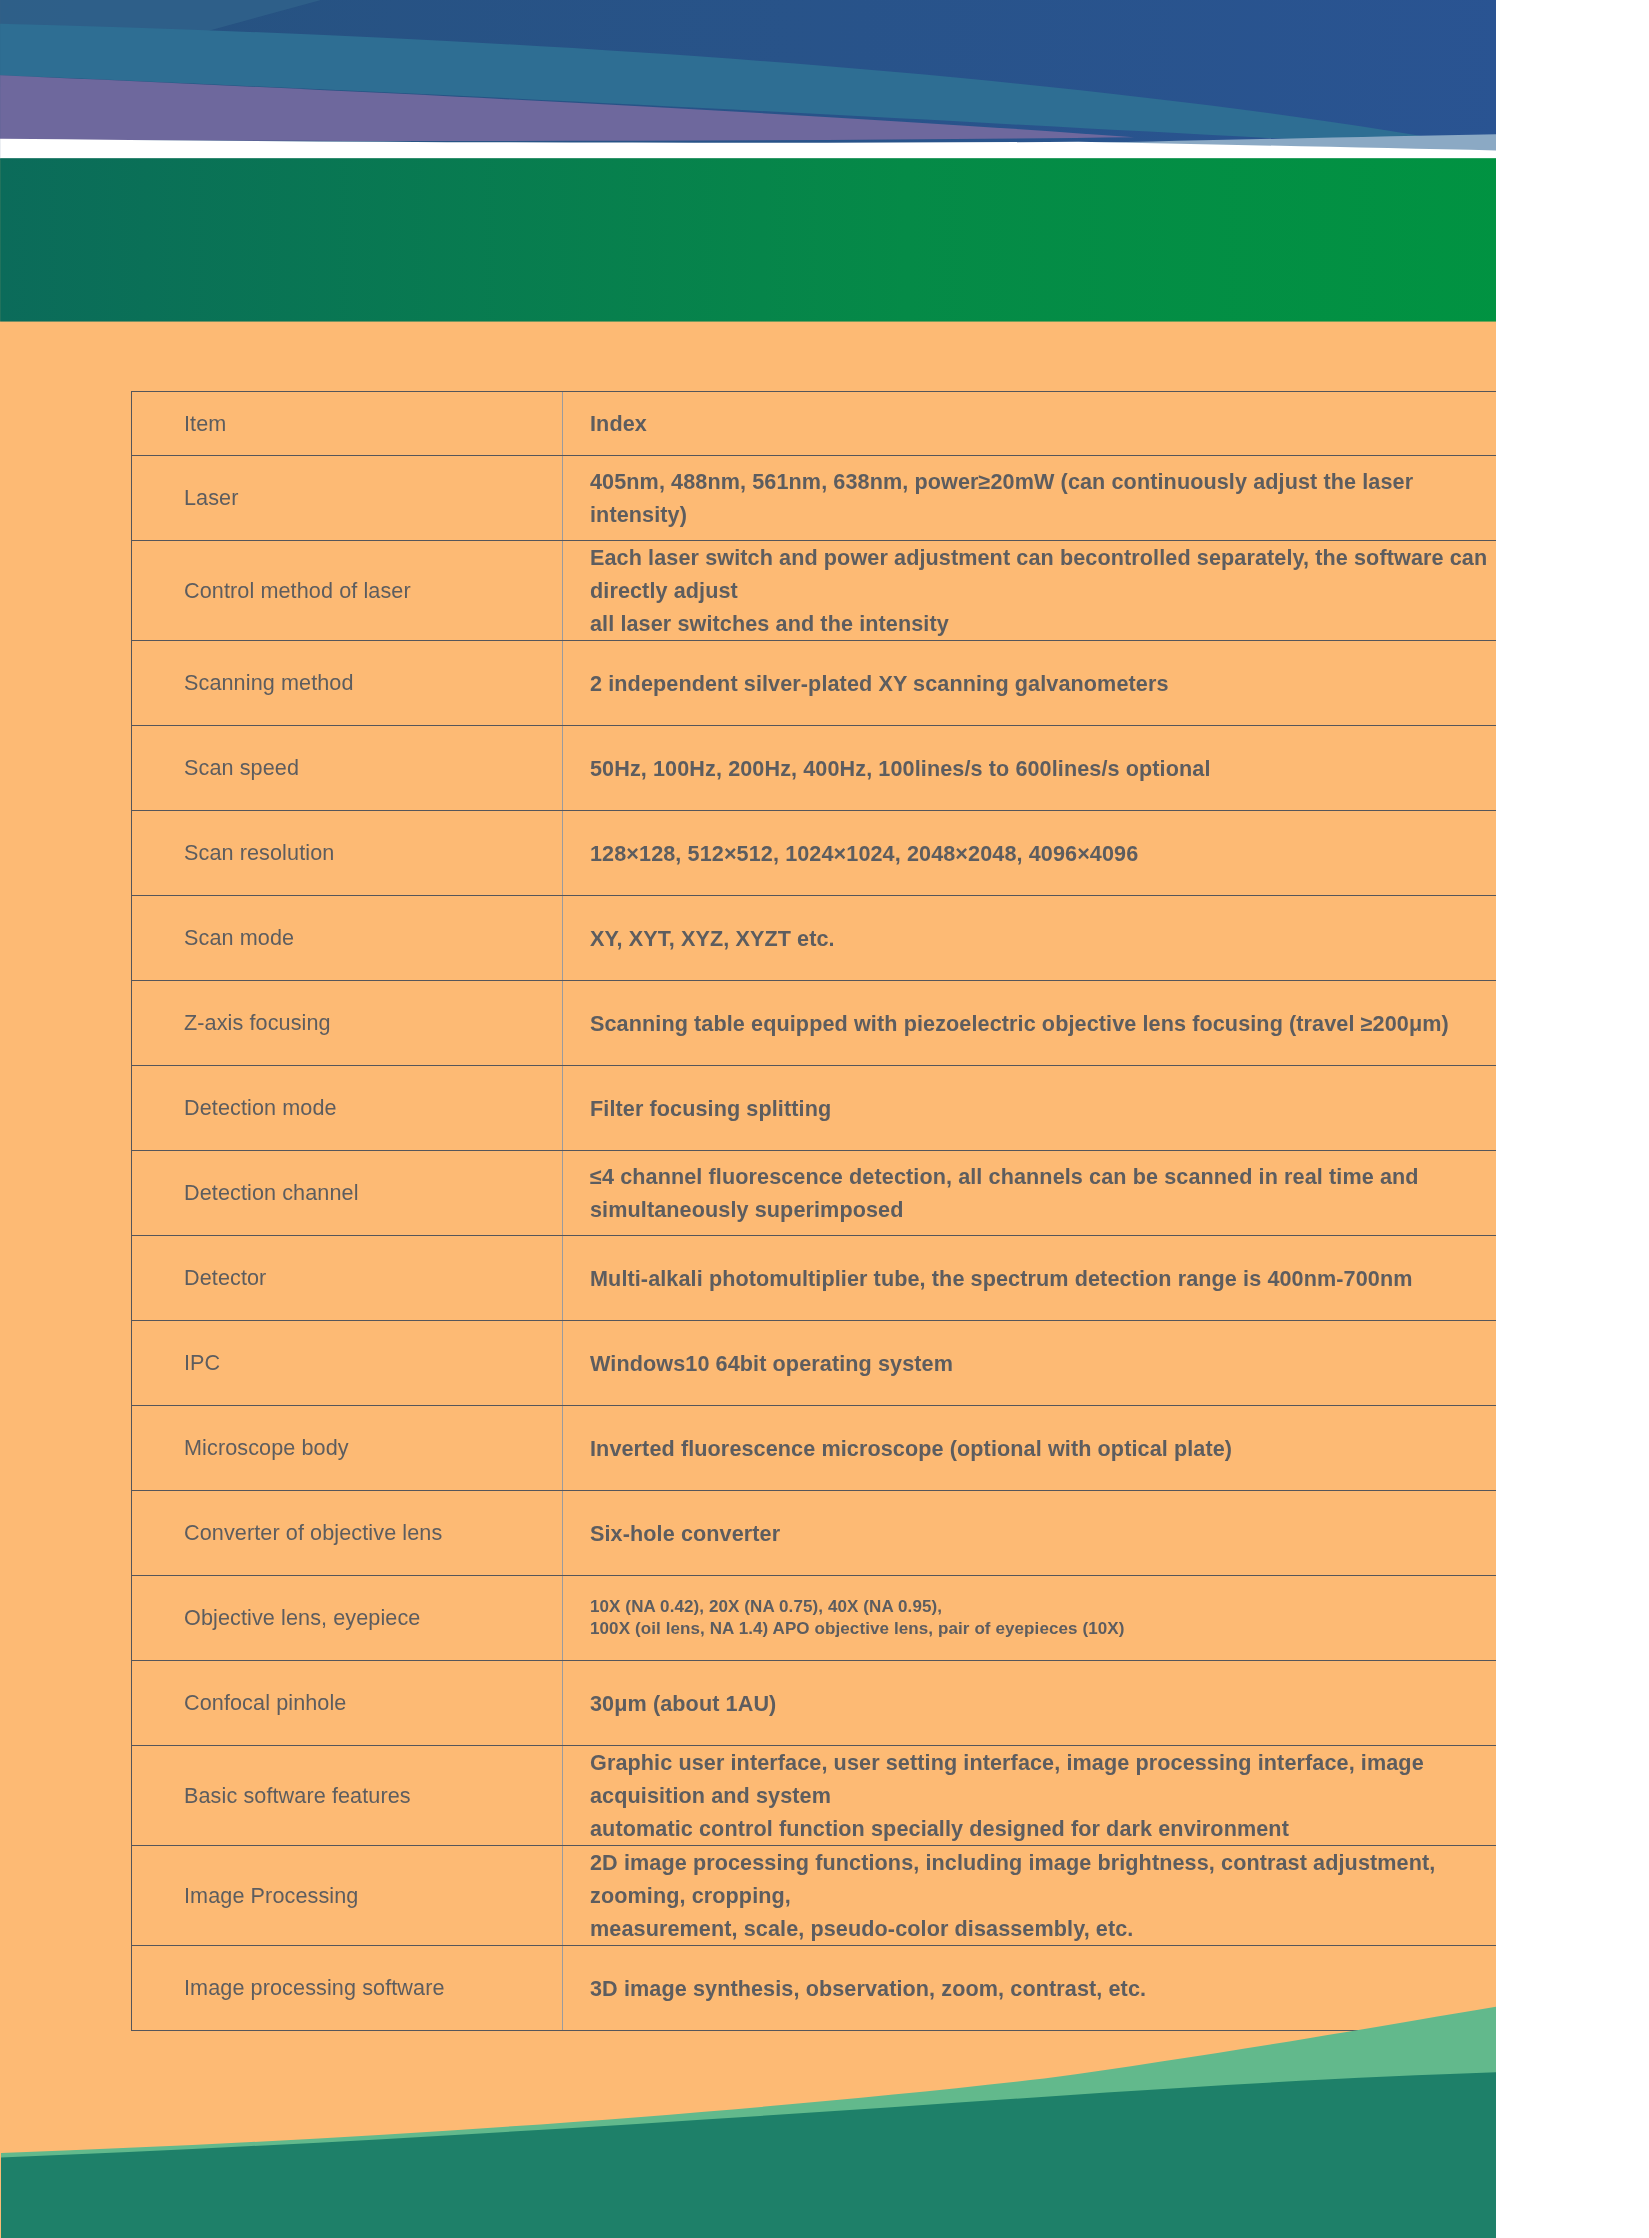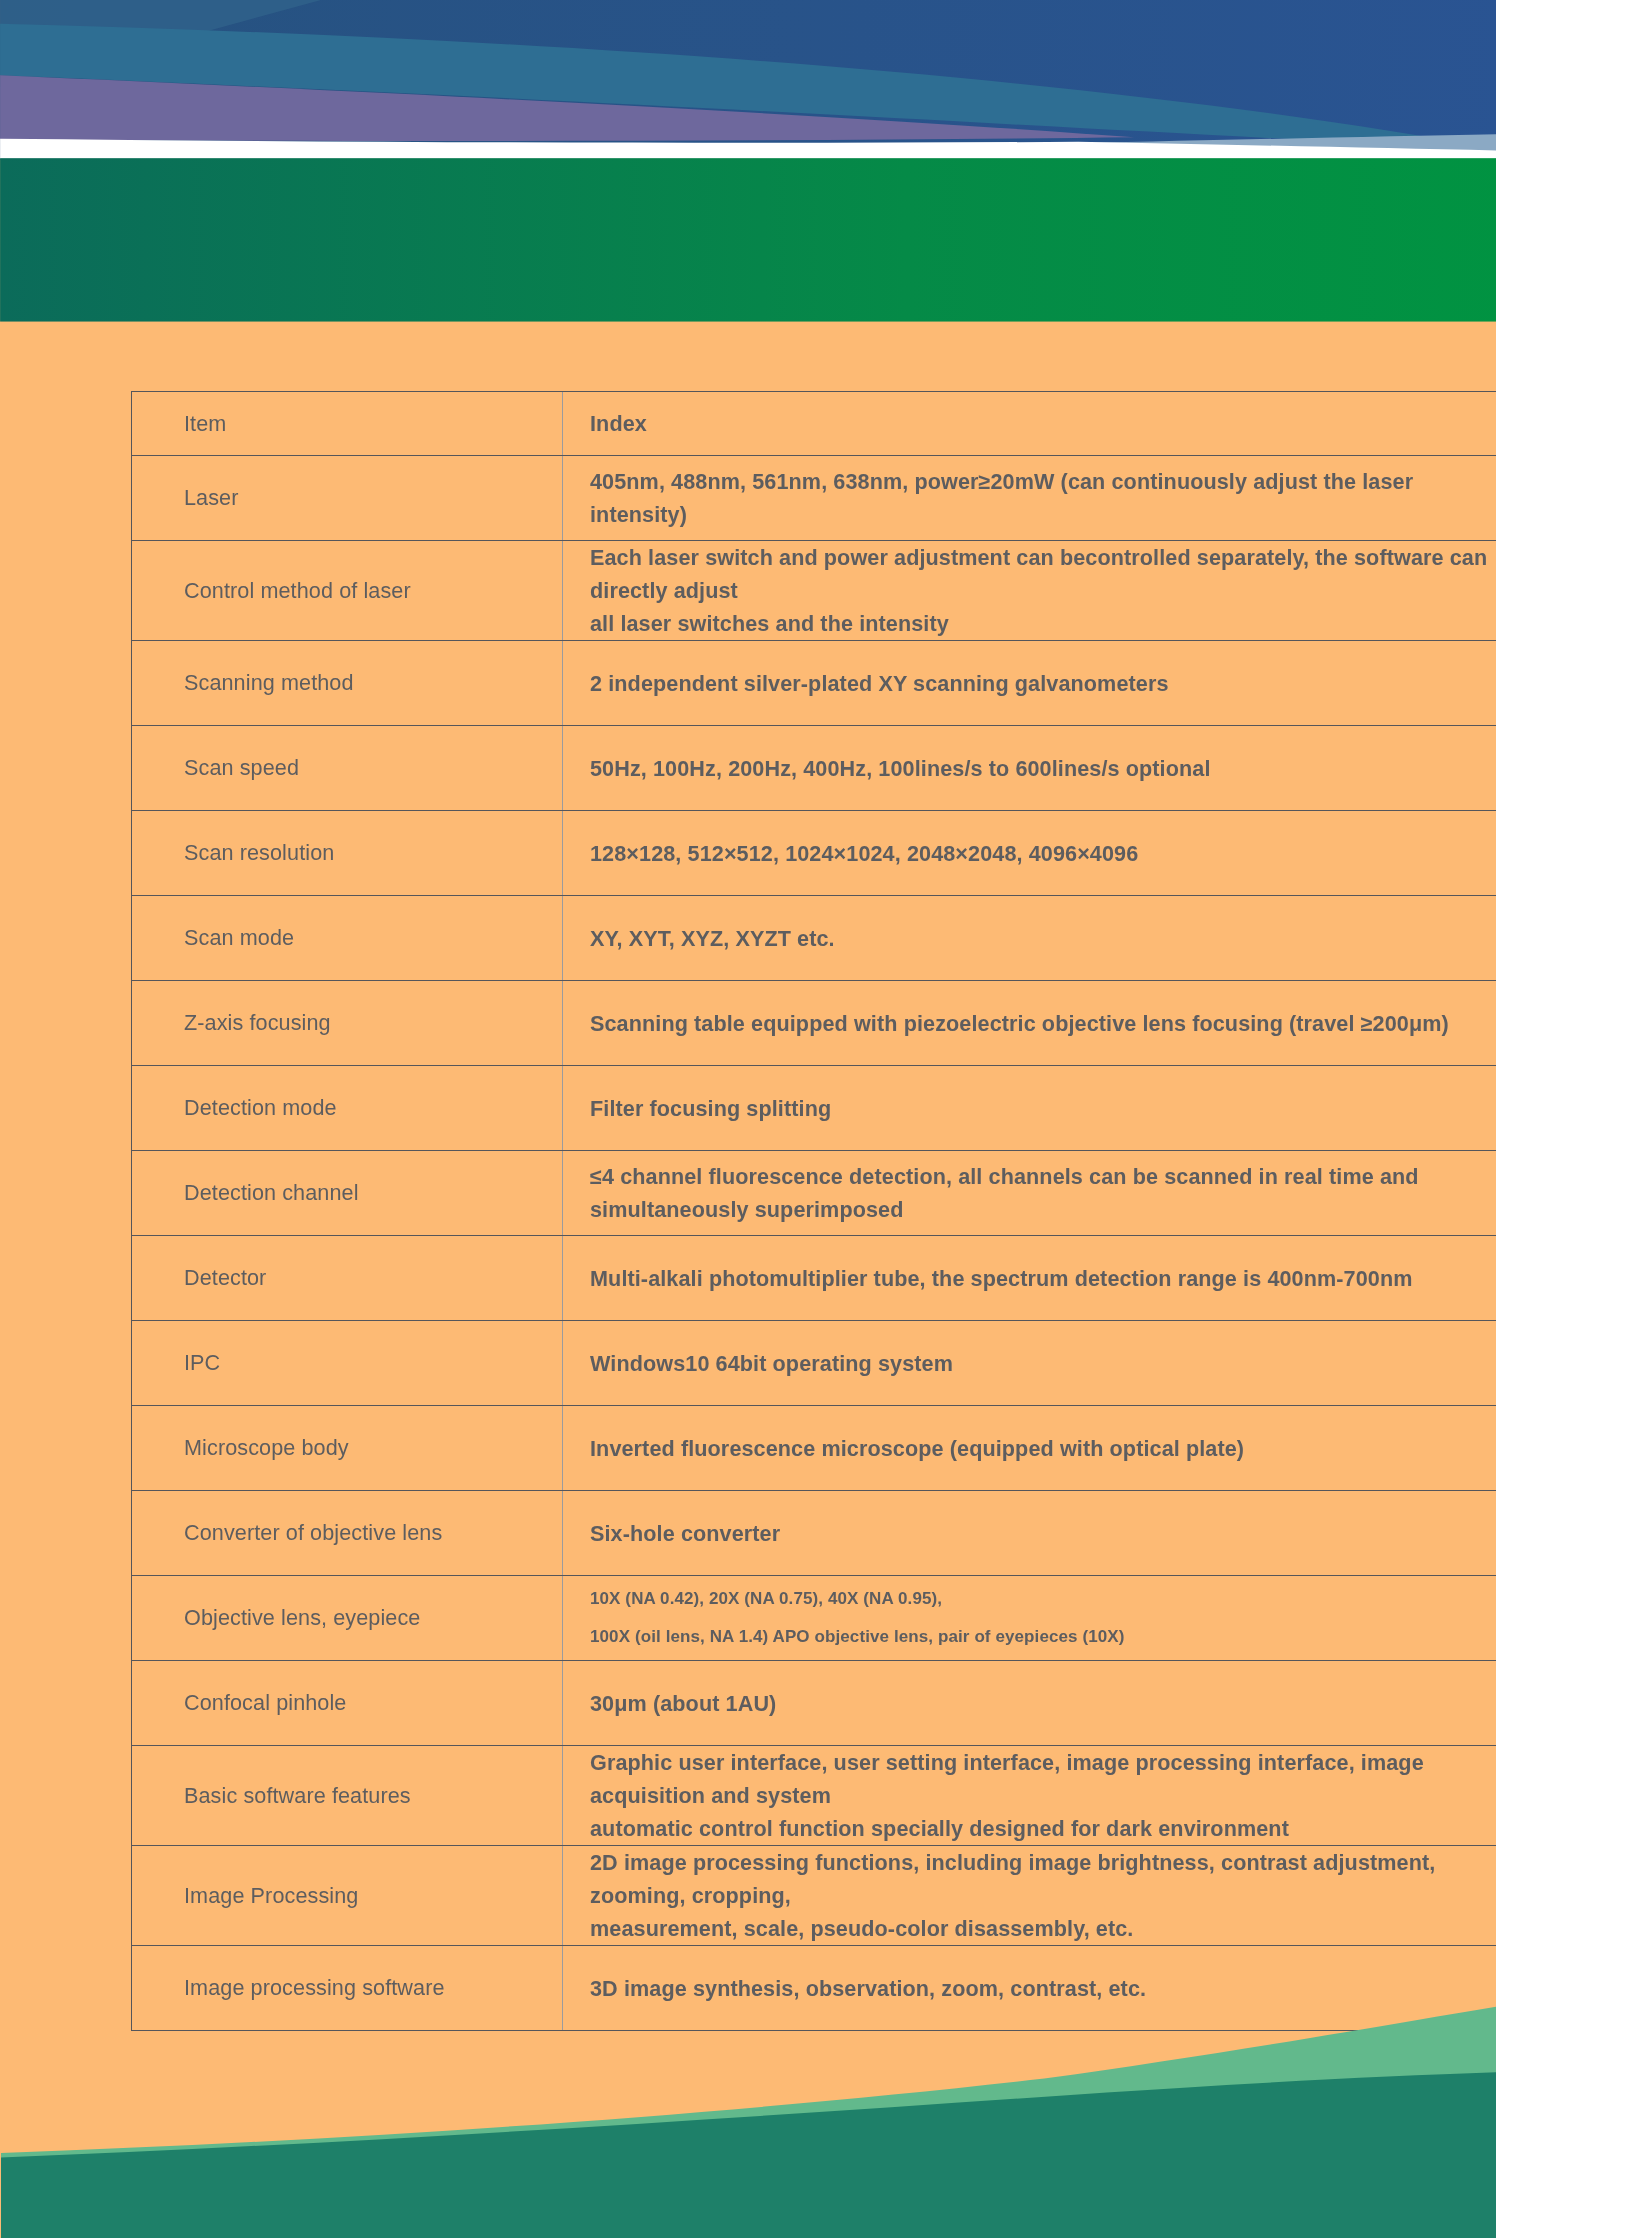--- a/index.html
+++ b/index.html
@@ -19,21 +19,21 @@
   .row.header{min-height:63px;border-top:none;}
   .cell{display:flex;align-items:center;box-sizing:border-box;}
   .c1{
     width:431px;flex:0 0 431px;padding-left:52px;padding-right:22.4px;
     border-right:0.7px solid #9b9b9d;font-size:21.6px;line-height:30px;letter-spacing:0.1px;
   }
   .c2{
     flex:1;padding-left:27px;padding-right:33px;
     font-size:21.6px;line-height:33px;letter-spacing:0.1px;white-space:pre-line;font-weight:bold;
   }
-  .row.small .c2{font-size:17px;line-height:38px;}
+  .row.small .c2{font-size:17px;line-height:22px;}
 </style>
 </head>
 <body>
 
 <div class="page">
 
   <svg class="art art-header" width="1649" height="332" viewBox="0 0 2210 445" aria-hidden="true">
     <defs>
       <linearGradient id="gNavy" x1="0" y1="0" x2="1" y2="0">
         <stop offset="0" stop-color="#26527f"></stop>
@@ -102,21 +102,21 @@
       <div class="row">
         <div class="cell c1">Detector</div>
         <div class="cell c2">Multi-alkali photomultiplier tube, the spectrum detection range is 400nm-700nm</div>
       </div>
       <div class="row">
         <div class="cell c1">IPC</div>
         <div class="cell c2">Windows10 64bit operating system</div>
       </div>
       <div class="row">
         <div class="cell c1">Microscope body</div>
-        <div class="cell c2">Inverted fluorescence microscope (equipped with optical plate)</div>
+        <div class="cell c2">Inverted fluorescence microscope (optional with optical plate)</div>
       </div>
       <div class="row">
         <div class="cell c1">Converter of objective lens</div>
         <div class="cell c2">Six-hole converter</div>
       </div>
       <div class="row small">
         <div class="cell c1">Objective lens, eyepiece</div>
         <div class="cell c2">10X (NA 0.42), 20X (NA 0.75), 40X (NA 0.95), 
 100X (oil lens, NA 1.4) APO objective lens, pair of eyepieces (10X)</div>
       </div>

